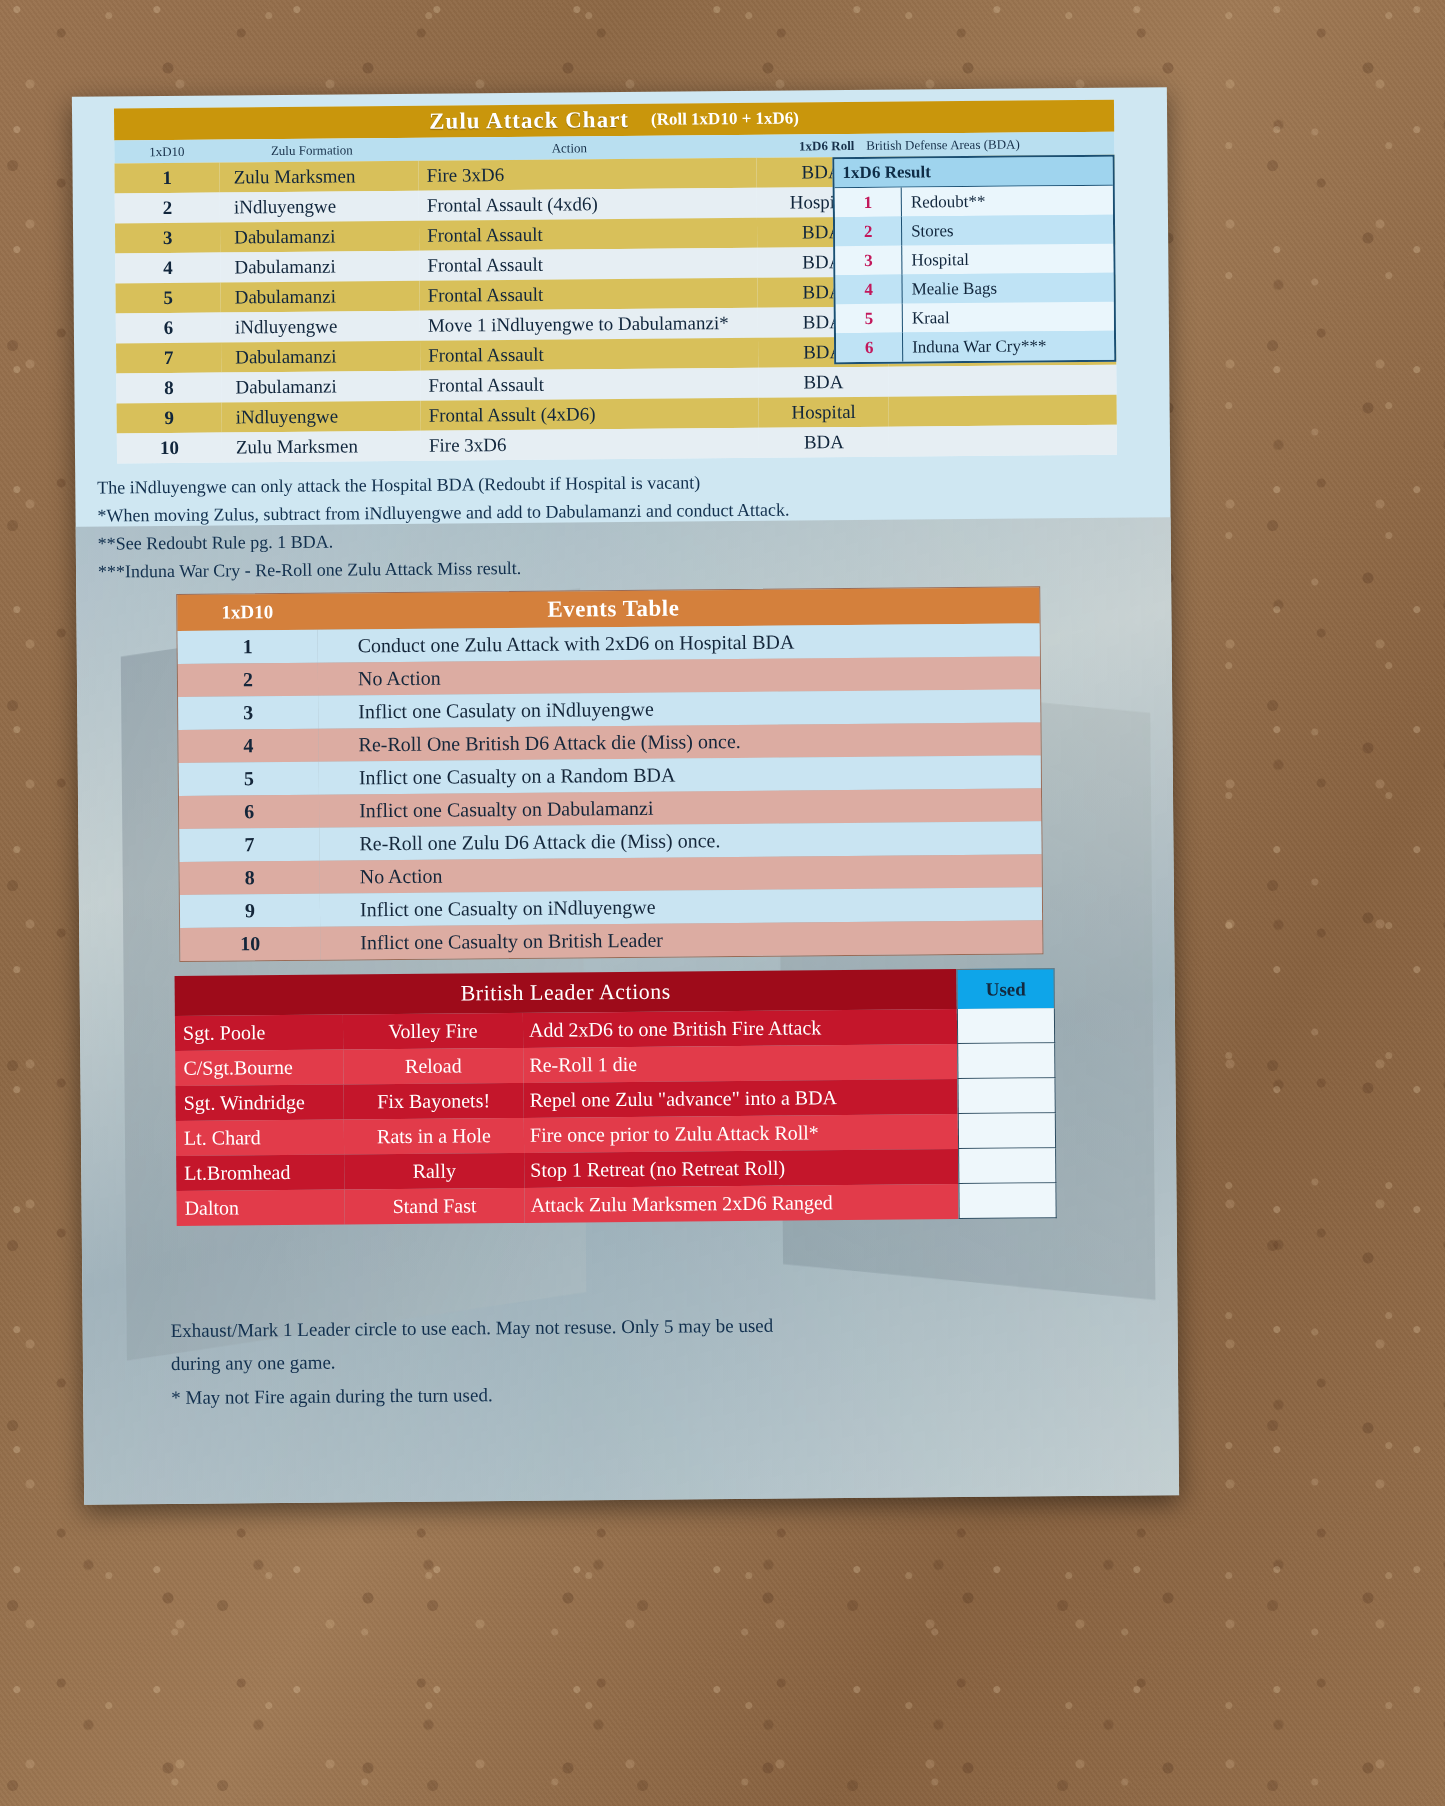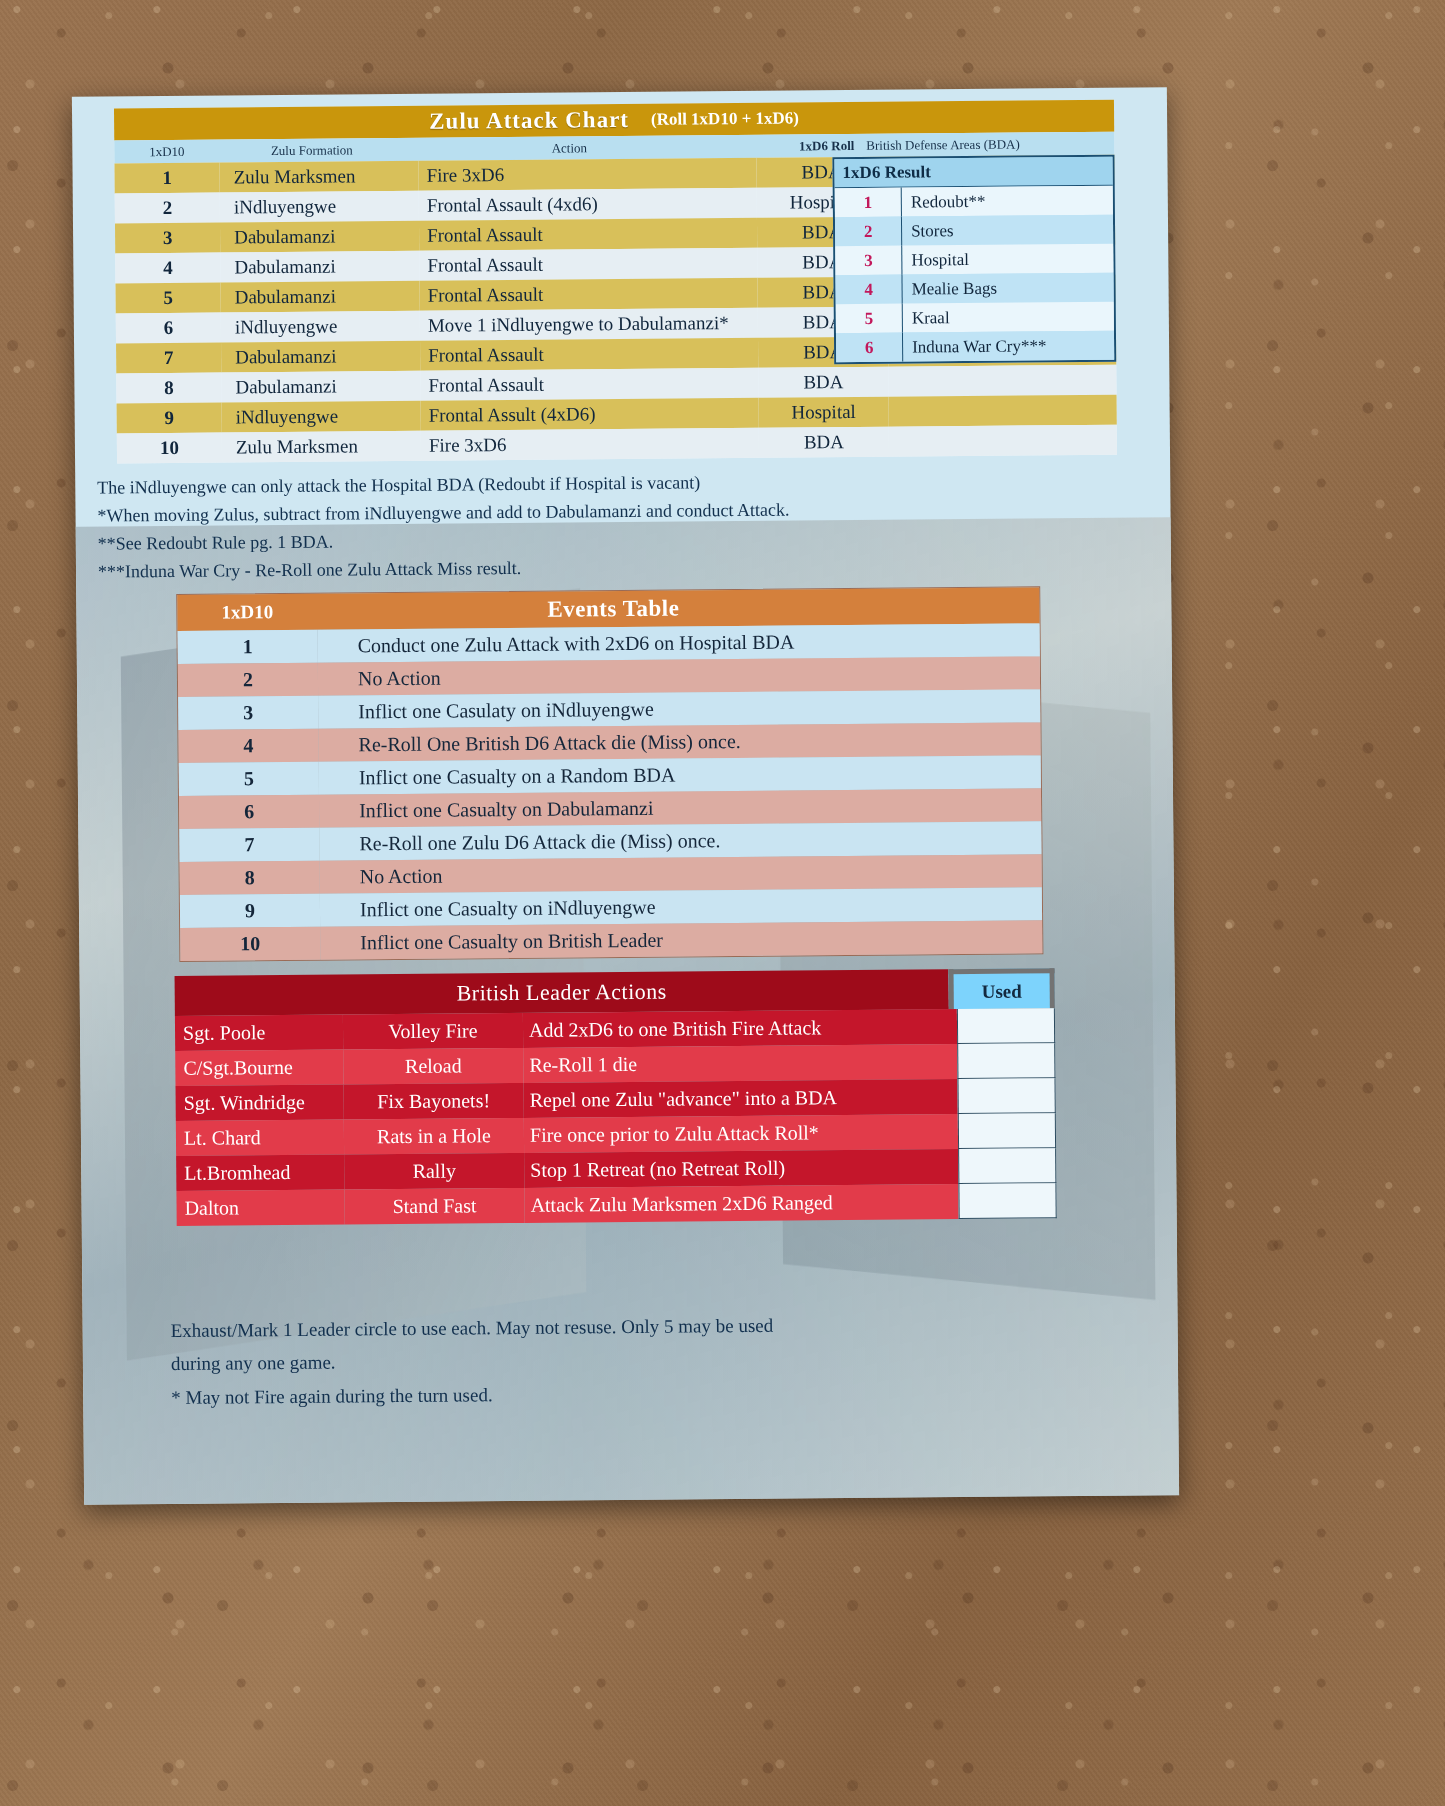--- a/index.html
+++ b/index.html
@@ -254,28 +254,28 @@
     background: #9e0b1a;
     color: #ffffff;
     font-size: 22px;
     display: flex;
     align-items: center;
     justify-content: center;
     letter-spacing: 0.5px;
   }
   .bla-head .used {
     width: 96px;
-    background: #7dd3fc;
+    background: #0ea5e9;
     color: #13293f;
     font-size: 19px;
     font-weight: bold;
     display: flex;
     align-items: center;
     justify-content: center;
-    border: 5px solid #737373;
+    border: 1px solid #737373;
   }
   .bla-row {
     display: flex;
     height: 35px;
   }
   .bla-row .name {
     width: 160px;
     color: #ffffff;
     font-size: 20px;
     display: flex;

